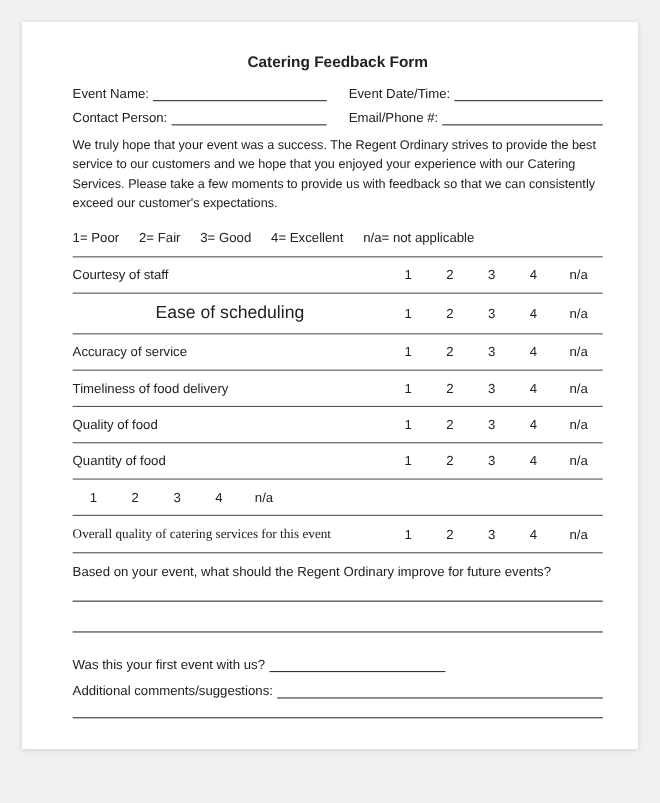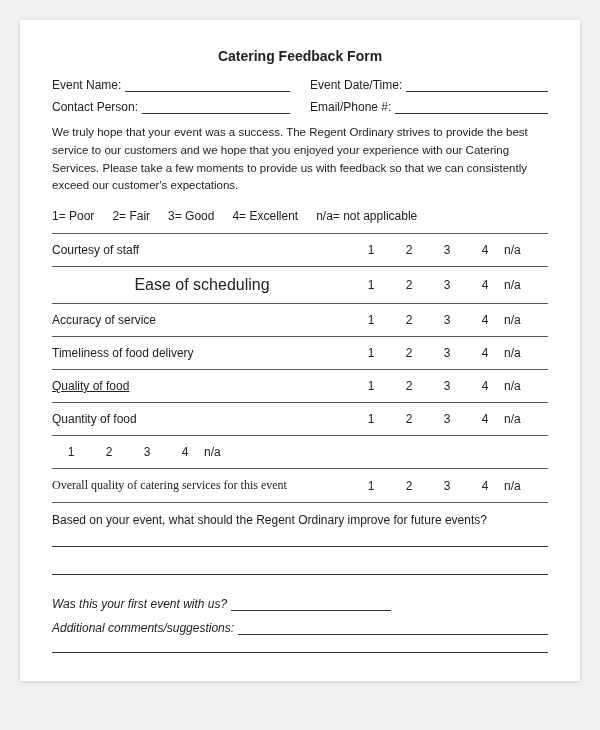--- a/index.html
+++ b/index.html
@@ -9,21 +9,21 @@
       justify-content: center;
       align-items: flex-start;
       padding: 20px;
       font-family: Arial, sans-serif;
       font-size: 12px;
       color: #222;
     }
     .page {
       background: #fff;
       width: 560px;
-      padding: 28px 32px 28px 32px;
+      padding: 28px 32px 28px 46px;
       box-shadow: 0 1px 4px rgba(0,0,0,0.15);
     }
     .form-title {
       text-align: center;
       font-size: 14px;
       font-weight: bold;
       margin-bottom: 14px;
     }
     .field-row {
       display: flex;
@@ -66,20 +66,21 @@
       padding: 5px 0;
       border-top: none;
     }
     .rating-col {
       width: 38px;
       text-align: center;
       font-size: 12px;
     }
     .rating-col-na {
       width: 44px;
+      text-align: center;
       font-size: 12px;
     }
     .divider {
       border: none;
       border-top: 1px solid #555;
       margin: 4px 0;
     }
     .question-section {
       margin-top: 10px;
       font-size: 12px;
@@ -103,21 +104,20 @@
       height: 14px;
       width: 100%;
       display: block;
       margin-top: 6px;
     }
     .inline-field {
       display: flex;
       align-items: flex-end;
       gap: 4px;
       margin-top: 10px;
-      font-style: italic;
     }
   </style>
 </head>
 <body>
 
 <div class="page">
   <div class="form-title">Catering Feedback Form</div>
 
   <div class="field-row">
     <div class="field-group">
@@ -184,21 +184,21 @@
       <div class="rating-row">
         <span class="rating-col" style="flex: 1 1 0%; text-align: left; font-size: 12px;">Timeliness of food delivery</span>
         <span class="rating-col">1</span>
         <span class="rating-col">2</span>
         <span class="rating-col">3</span>
         <span class="rating-col">4</span>
         <span class="rating-col-na">n/a</span>
       </div>
       <hr class="divider">
       <div class="rating-row">
-        <span class="rating-col" style="flex: 1 1 0%; text-align: left; font-size: 12px; text-decoration: underline;">Quality of food</span>
+        <span class="rating-col" style="flex: 1 1 0%; text-align: left; font-size: 12px;">Quality of food</span>
         <span class="rating-col">1</span>
         <span class="rating-col">2</span>
         <span class="rating-col">3</span>
         <span class="rating-col">4</span>
         <span class="rating-col-na">n/a</span>
       </div>
       <hr class="divider">
       <div class="rating-row">
         <span class="rating-col" style="flex: 1 1 0%; text-align: left; font-size: 12px;">Quantity of food</span>
         <span class="rating-col">1</span>

